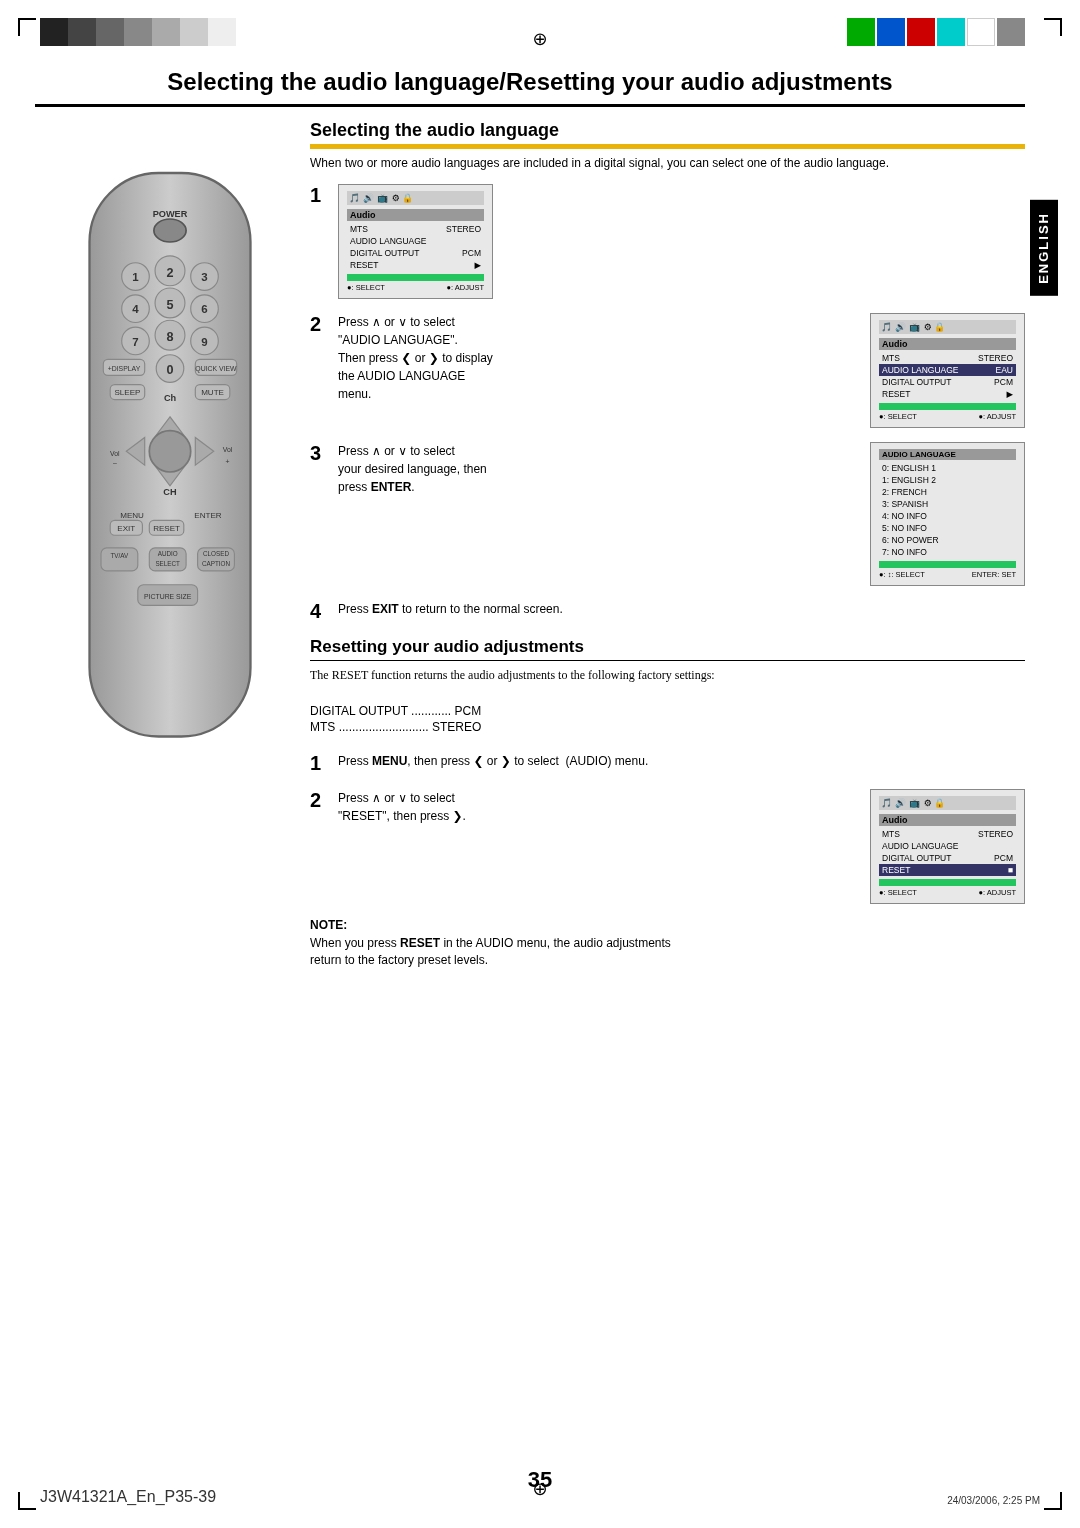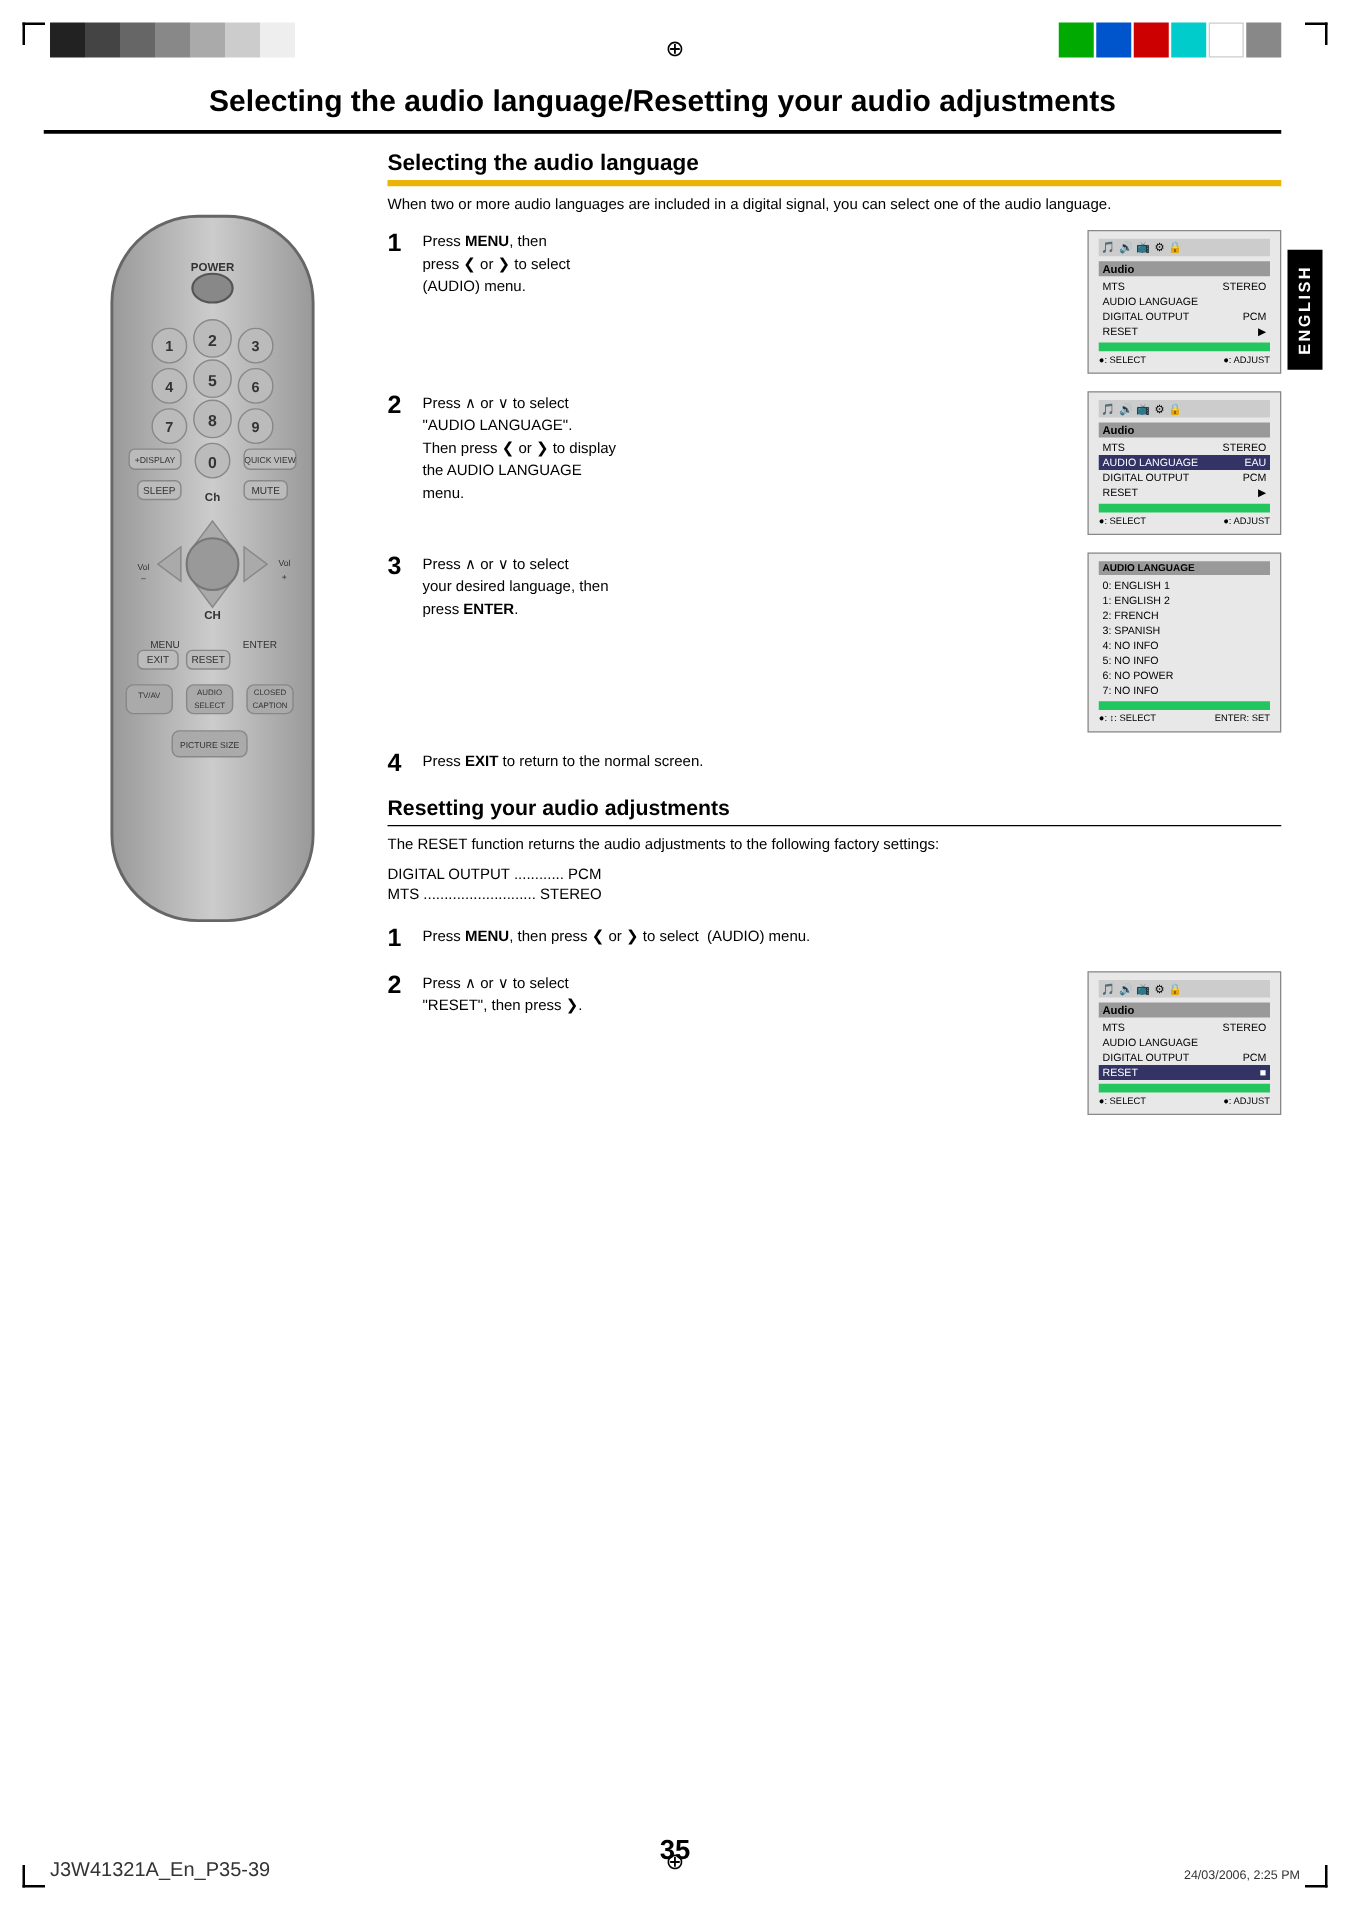--- a/index.html
+++ b/index.html
@@ -212,21 +212,22 @@
     .reset-title {
       font-size: 17px;
       font-weight: bold;
       margin-bottom: 5px;
       border-bottom: 1px solid #000;
       padding-bottom: 3px;
     }
     .reset-desc {
       font-size: 12px;
       line-height: 1.5;
-      margin-bottom: 8px;
+      margin-bottom: 20px;
+      font-family: Liberation Serif, serif;
     }
     .mts-line {
       font-size: 12px;
       margin-bottom: 2px;
     }
 
     
     .note-section {
       margin-top: 14px;
     }
@@ -374,25 +375,20 @@
 </div>
 
 <div class="content-area">
 
   <div class="section-title">Selecting the audio language</div>
   <div class="section-desc">When two or more audio languages are included in a digital signal,
 you can select one of the audio language.</div>
 
   <div class="step-row">
     <div class="step-number">1</div>
-    <div class="step-text">
-      Press <strong>MENU</strong>, then<br>
-      press ❮ or ❯ to select<br>
-      (AUDIO) menu.
-    </div>
     <div class="step-img">
 
       <div class="menu-screen">
         <div class="menu-screen-header">
           <span style="font-size:9px;">🎵</span>
           <span style="font-size:9px;">🔊</span>
           <span style="font-size:9px;">📺</span>
           <span style="font-size:9px;">⚙</span>
           <span style="font-size:9px;">🔒</span>
         </div>
@@ -568,20 +564,27 @@
             </div>
           <div class="menu-footer">
             <span>●: SELECT</span>
             <span>●: ADJUST</span>
           </div>
         </div>
       </div>
     </div>
   </div>
 
+  <div class="note-section">
+    <div class="note-title">NOTE:</div>
+    <div class="note-text">
+      When you press <strong>RESET</strong> in the AUDIO menu, the audio adjustments<br>
+      return to the factory preset levels.
+    </div>
+  </div>
 
 </div>
 
 <div class="page-number">35</div>
 
 <div class="footer-left">J3W41321A_En_P35-39</div>
 <div class="footer-right">24/03/2006, 2:25 PM</div>
 
 <div class="crosshair-bottom">⊕</div>
 

